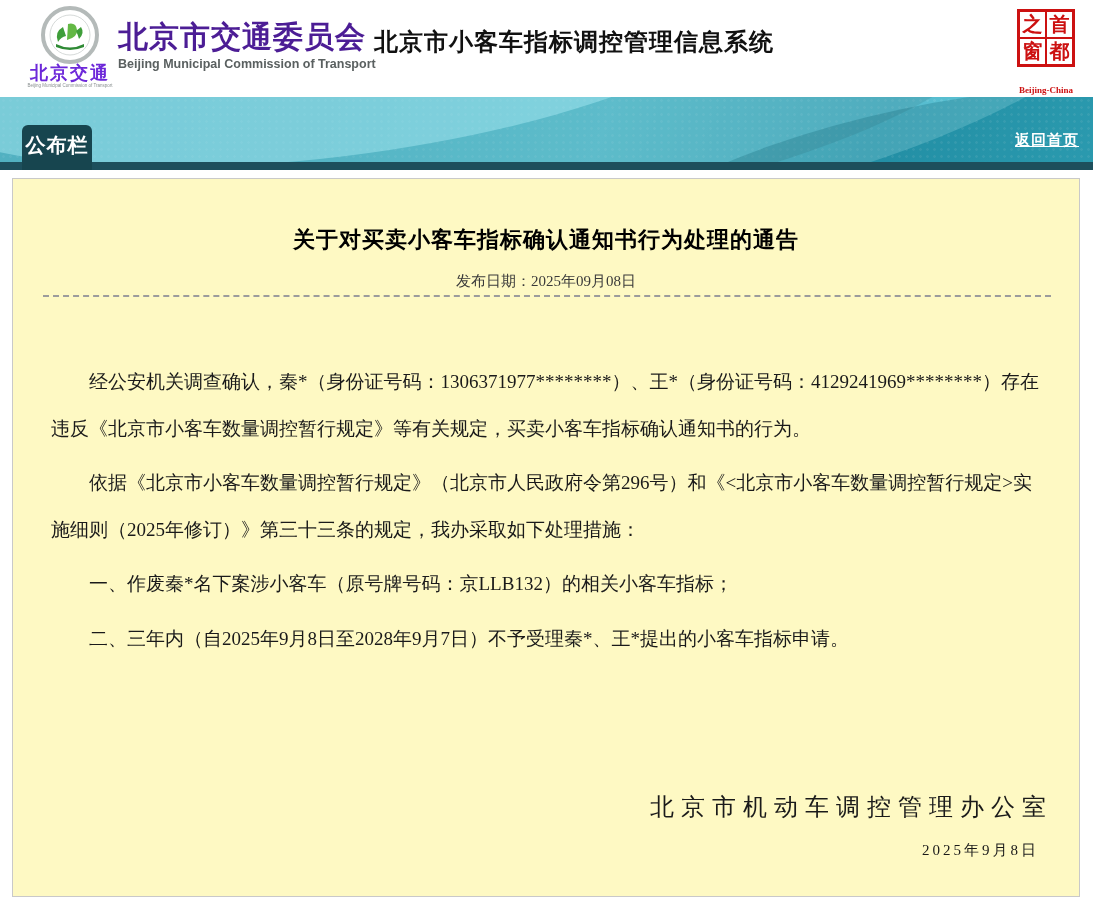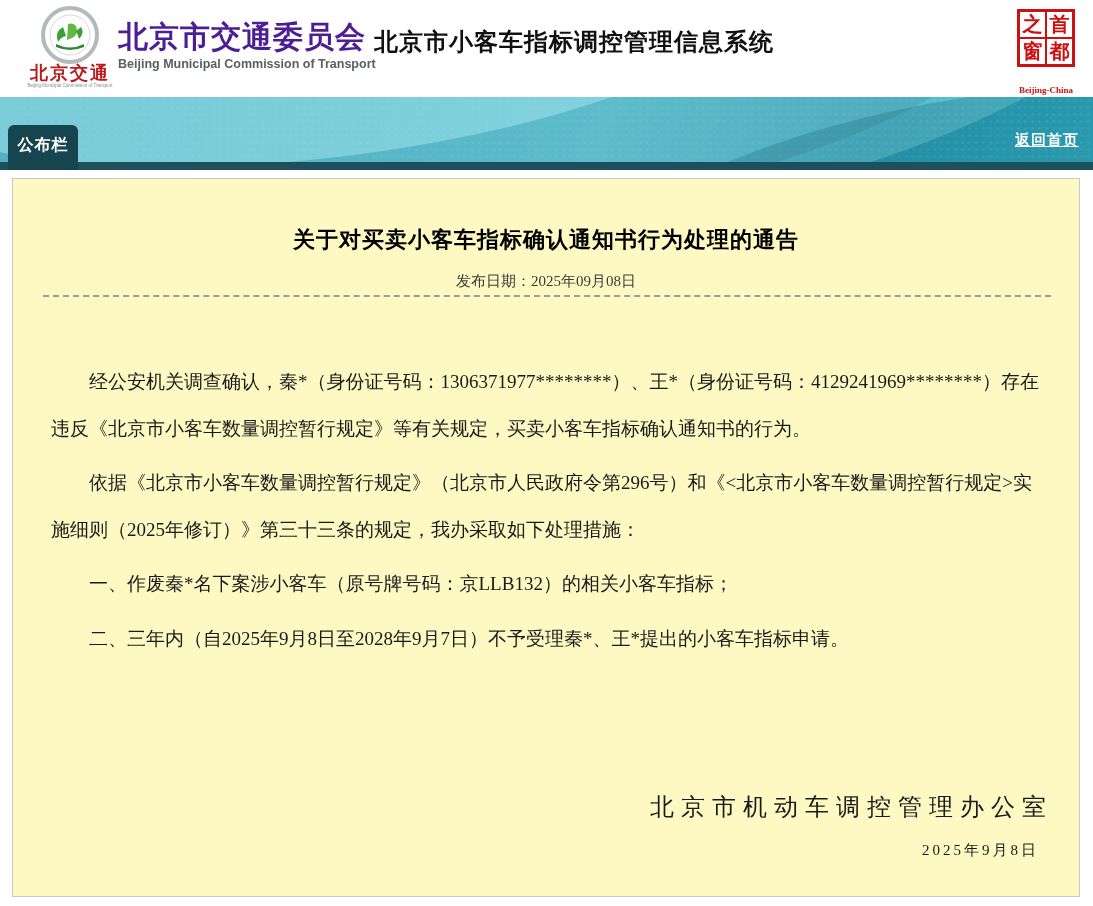--- a/index.html
+++ b/index.html
@@ -7,21 +7,21 @@
   body {
     width:1093px; height:906px; position:relative; overflow:hidden;
     background:#ffffff;
     font-family:"Liberation Sans","DejaVu Sans",sans-serif;
   }
 
   
   .header { position:absolute; left:0; top:0; width:1093px; height:97px; background:#ffffff; }
   .logo-block { position:absolute; left:18px; top:6px; width:104px; height:86px; text-align:center; }
   .logo-emblem { display:block; margin:0 auto; }
-  .logo-cn { font-size:18px; font-weight:bold; color:#b91c1c; letter-spacing:2px; line-height:18px; }
+  .logo-cn { font-size:18px; font-weight:bold; color:#6d28d9; letter-spacing:2px; line-height:18px; }
   .logo-en { font-size:5px; color:#8a9090; transform:scale(0.9); white-space:nowrap; }
   .commission { position:absolute; left:118px; top:20px; }
   .commission-cn { font-size:30px; font-weight:bold; color:#4c1d95; letter-spacing:1px; line-height:34px; }
   .commission-en { font-size:12.5px; font-weight:bold; color:#5a6060; margin-top:3px; }
   .system-title { position:absolute; left:374px; top:26px; font-size:24px; font-weight:bold; color:#111; letter-spacing:1px; }
   .seal { position:absolute; right:14px; top:9px; width:66px; text-align:center; cursor:pointer; }
   .seal-grid {
     width:58px; height:58px; margin:0 auto;
     border:3px solid #cc1111; background:#cc1111;
     display:grid; grid-template-columns:1fr 1fr; grid-template-rows:1fr 1fr; gap:2px;
@@ -37,23 +37,23 @@
       radial-gradient(rgba(255,255,255,0.10) 1px, transparent 1.6px) 0 0/7px 7px,
       linear-gradient(110deg,#2fa9c0 0%,#36b2c8 30%,#49c2d4 55%,#2aa0b8 80%,#35afc5 100%);
   }
   .swoosh { position:absolute; border-radius:50%; }
   .swoosh-light1 { width:900px; height:260px; left:-120px; top:-200px; background:rgba(190,245,252,0.40); transform:rotate(-7deg); }
   .swoosh-dark  { width:1100px; height:300px; left:-80px; top:-170px;  background:rgba(10,84,100,0.30); transform:rotate(-8deg); }
   .swoosh-light2 { width:1200px; height:330px; left:-60px; top:-190px; background:rgba(170,240,250,0.35); transform:rotate(-9deg); }
   .swoosh-dark2 { width:700px; height:220px; right:-180px; top:10px; background:rgba(12,90,106,0.25); transform:rotate(-12deg); }
   .banner-strip { position:absolute; left:0; bottom:0; width:100%; height:8px; background:#1d4f5c; }
   .board-tab {
-    position:absolute; left:8px; top:28px; width:70px; height:45px;
+    position:absolute; left:22px; top:28px; width:70px; height:45px;
     background:#17454f; border-radius:6px 6px 0 0;
-    color:#ffffff; font-weight:bold; font-size:16px; text-align:center; line-height:40px;
+    color:#ffffff; font-weight:bold; font-size:20px; text-align:center; line-height:40px;
     letter-spacing:1px; cursor:pointer; z-index:3;
   }
   .home-link {
     position:absolute; right:14px; top:34px; z-index:3;
     color:#ffffff; font-weight:bold; font-size:15px; text-decoration:underline;
     letter-spacing:1px; cursor:pointer;text-align:right;
   }
 
   
   .panel {

